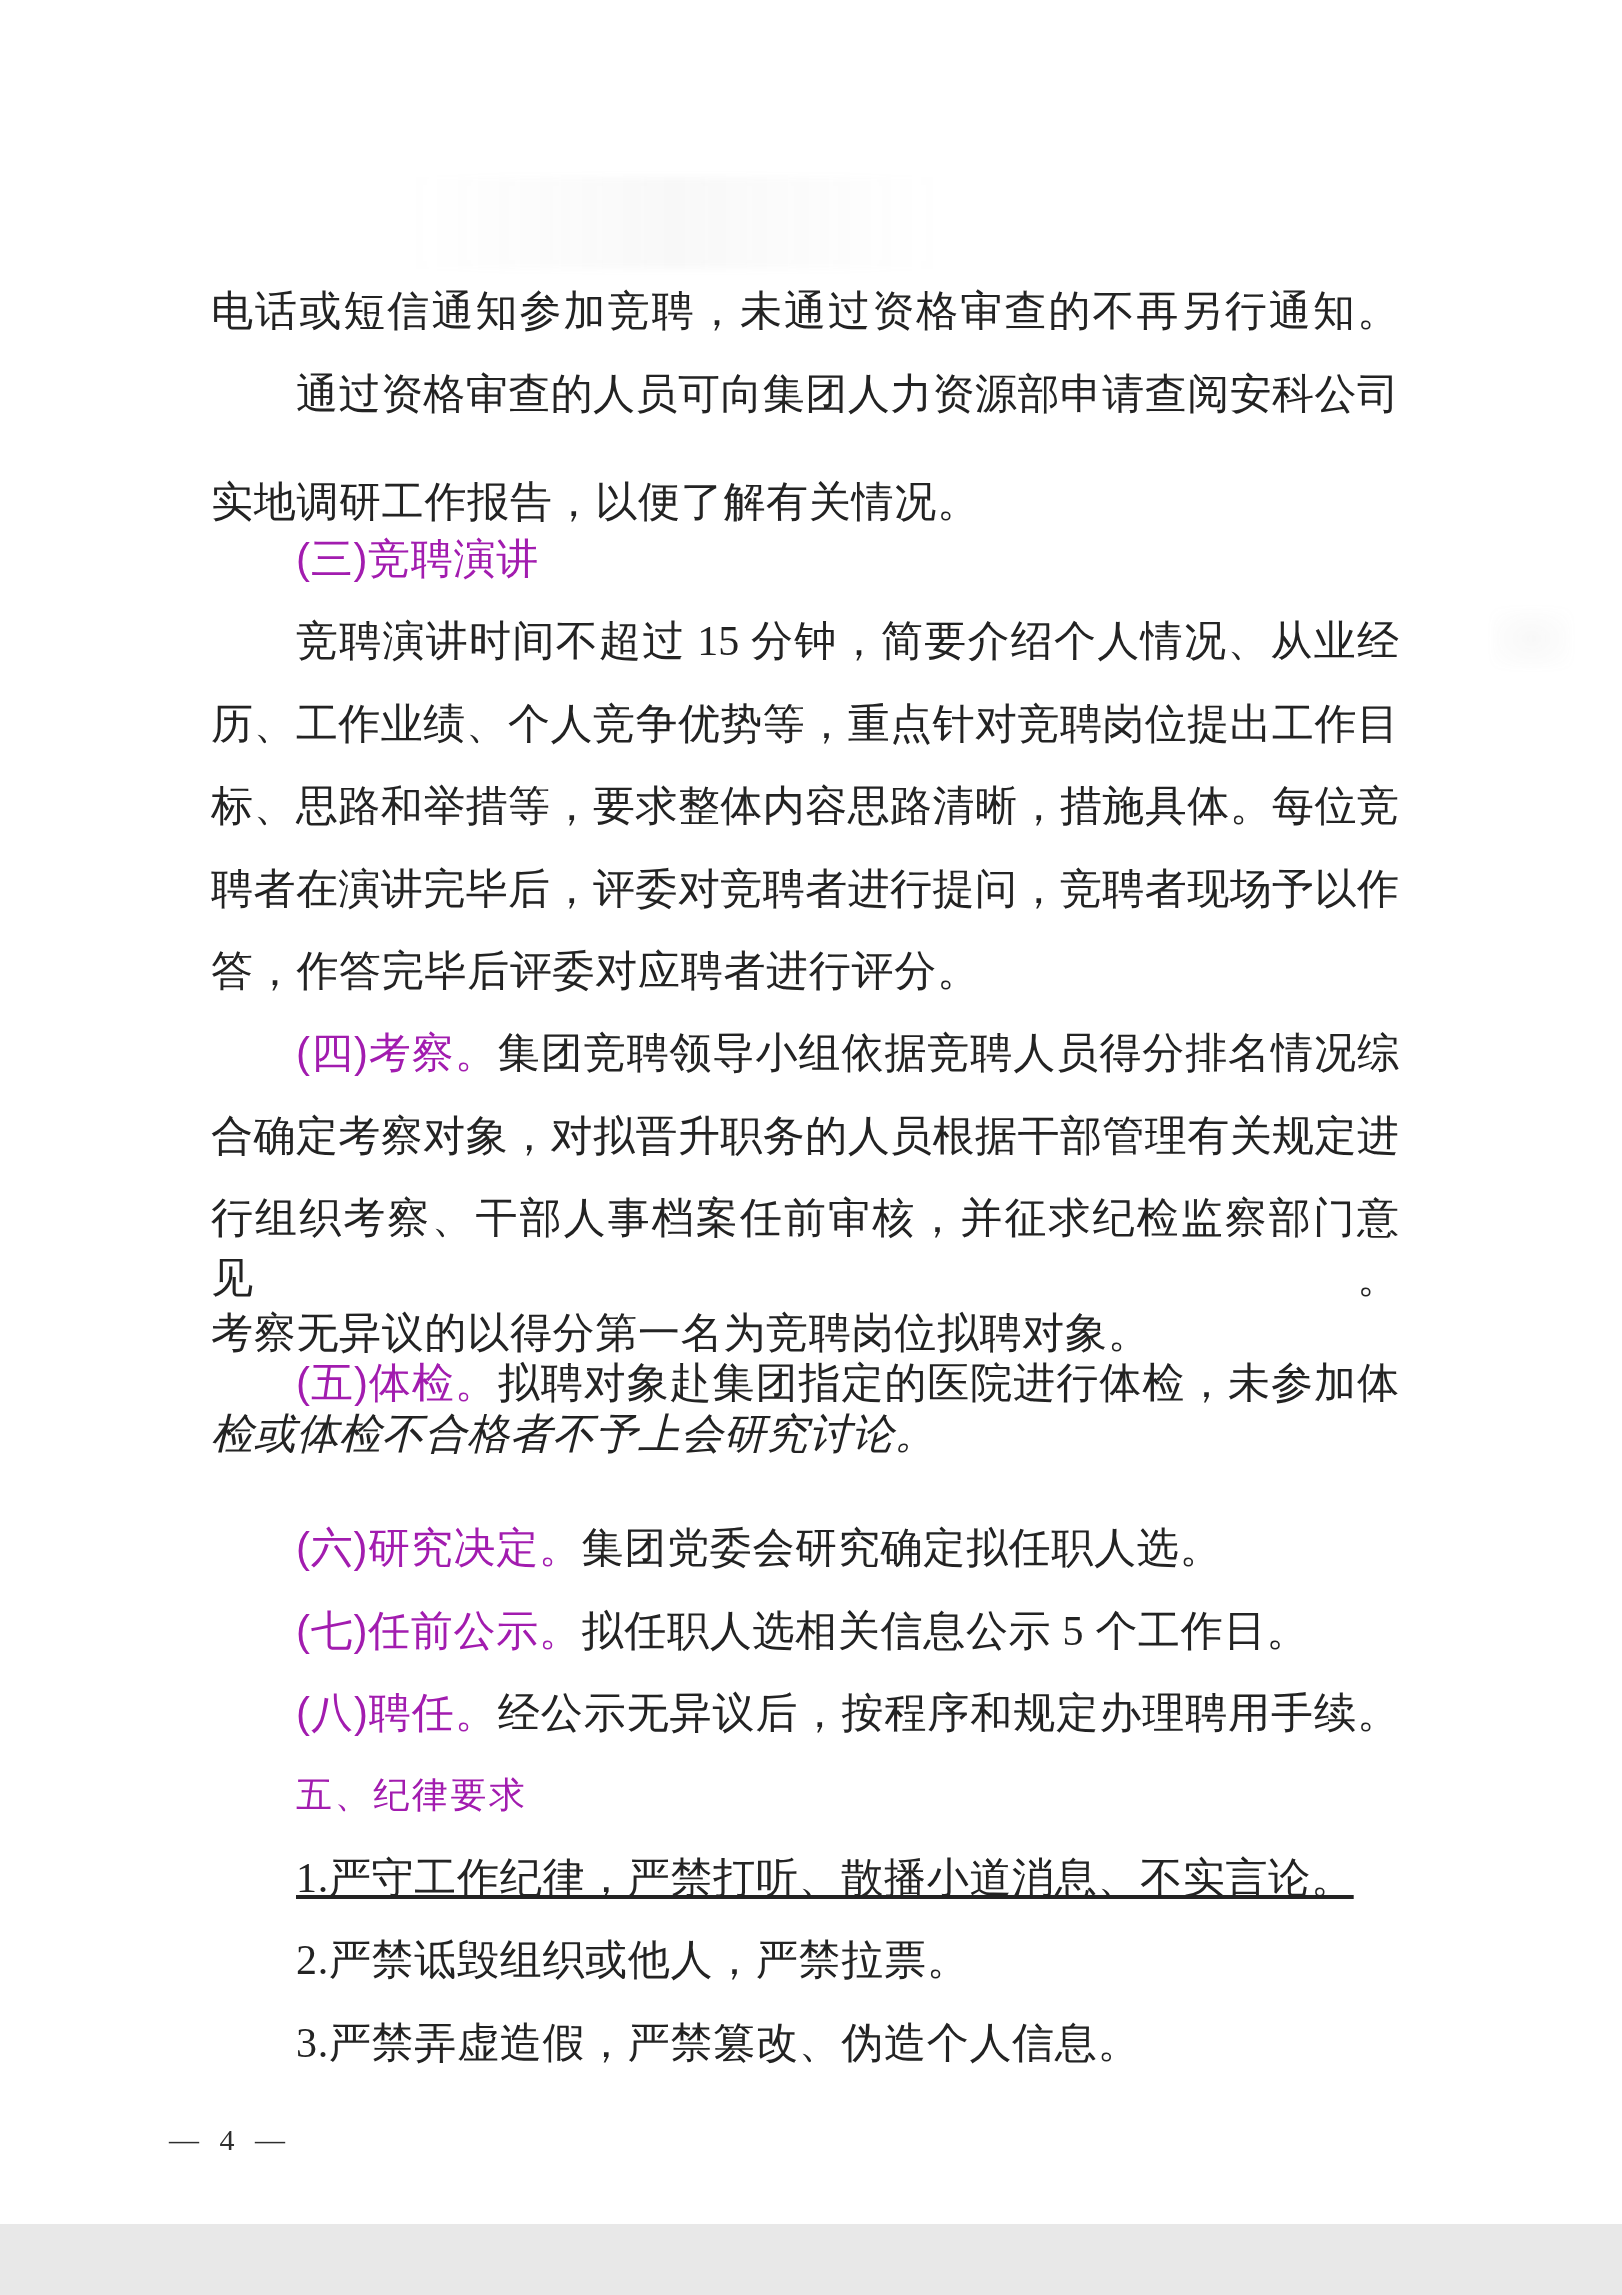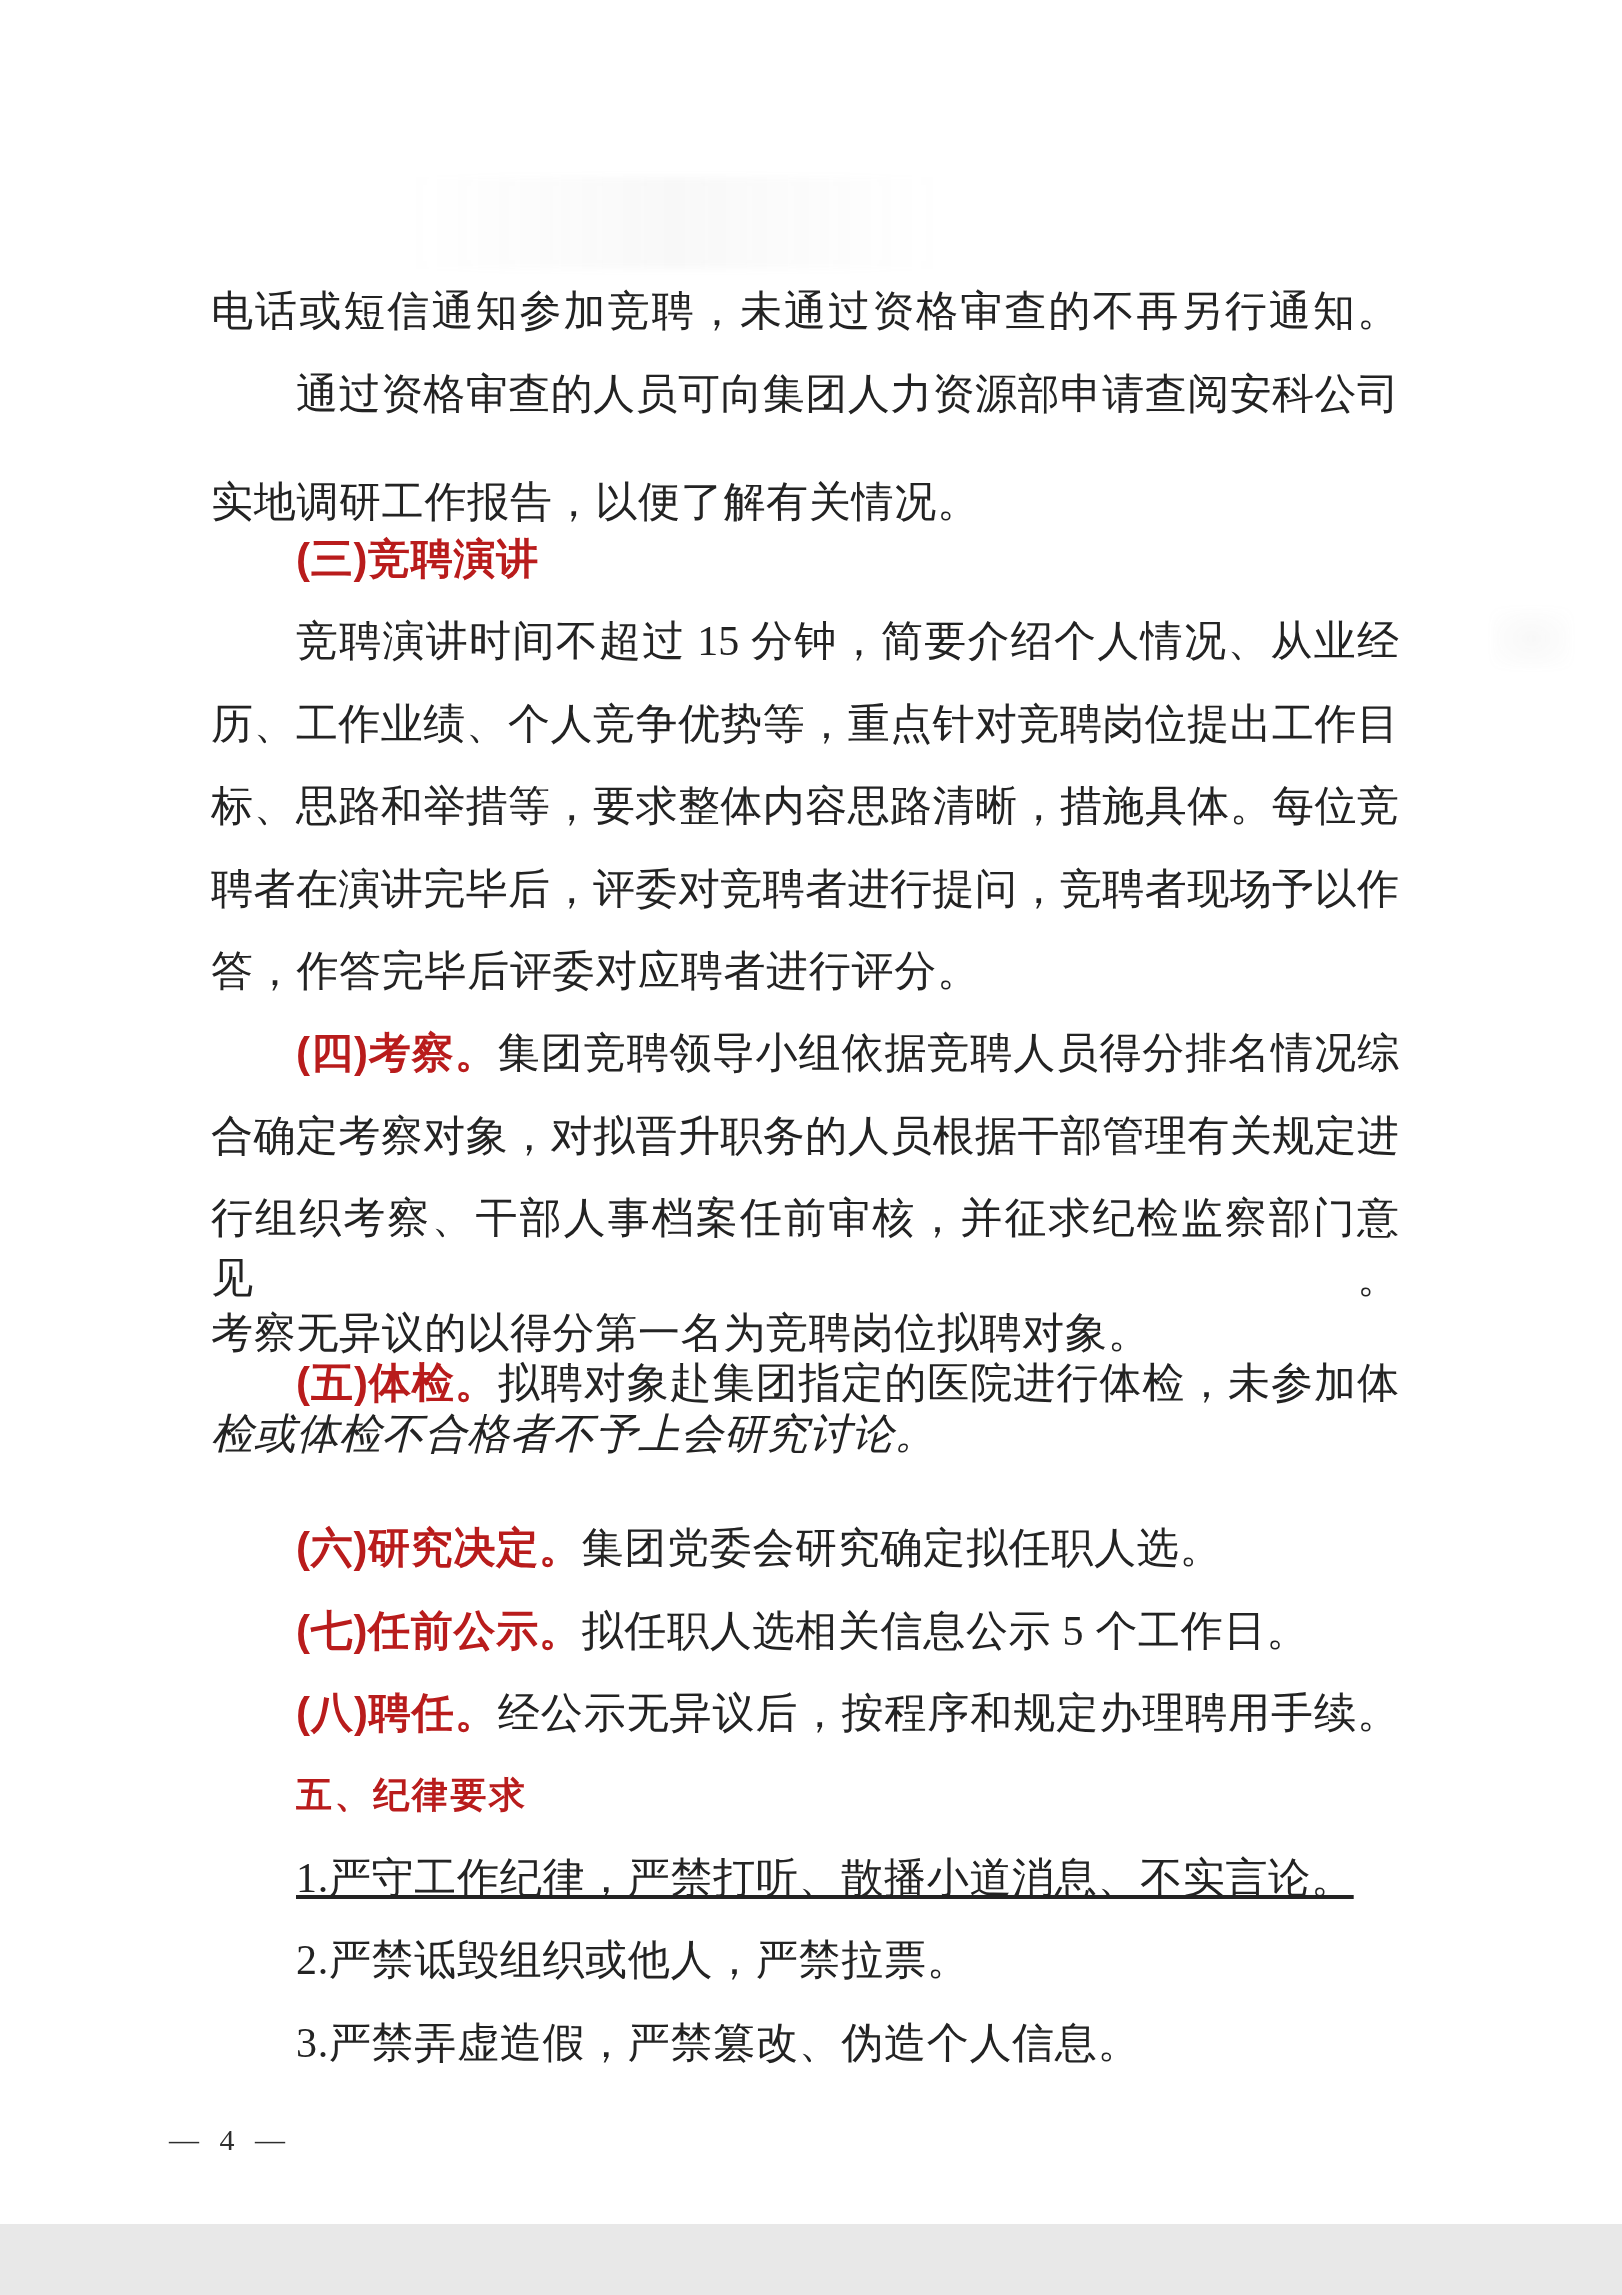--- a/index.html
+++ b/index.html
@@ -29,22 +29,22 @@
   .text-line.fill {
     white-space: normal;
     text-align: justify;
     text-align-last: justify;
     letter-spacing: 0;
   }
   .text-line.indent {
     text-indent: 85px;
   }
   .bold-label {
-    font-weight: 700;
-    color: #b91c1c;
+    font-weight: 400;
+    color: #a21caf;
     font-family: "Liberation Sans", "DejaVu Sans", sans-serif;
   }
   .text-line.heading {
     font-weight: 700;
     color: #161616;
     font-size: 36px;
     font-family: "Liberation Sans", "DejaVu Sans", sans-serif;
     letter-spacing: 2.6px;
   }
   .page-footer {

